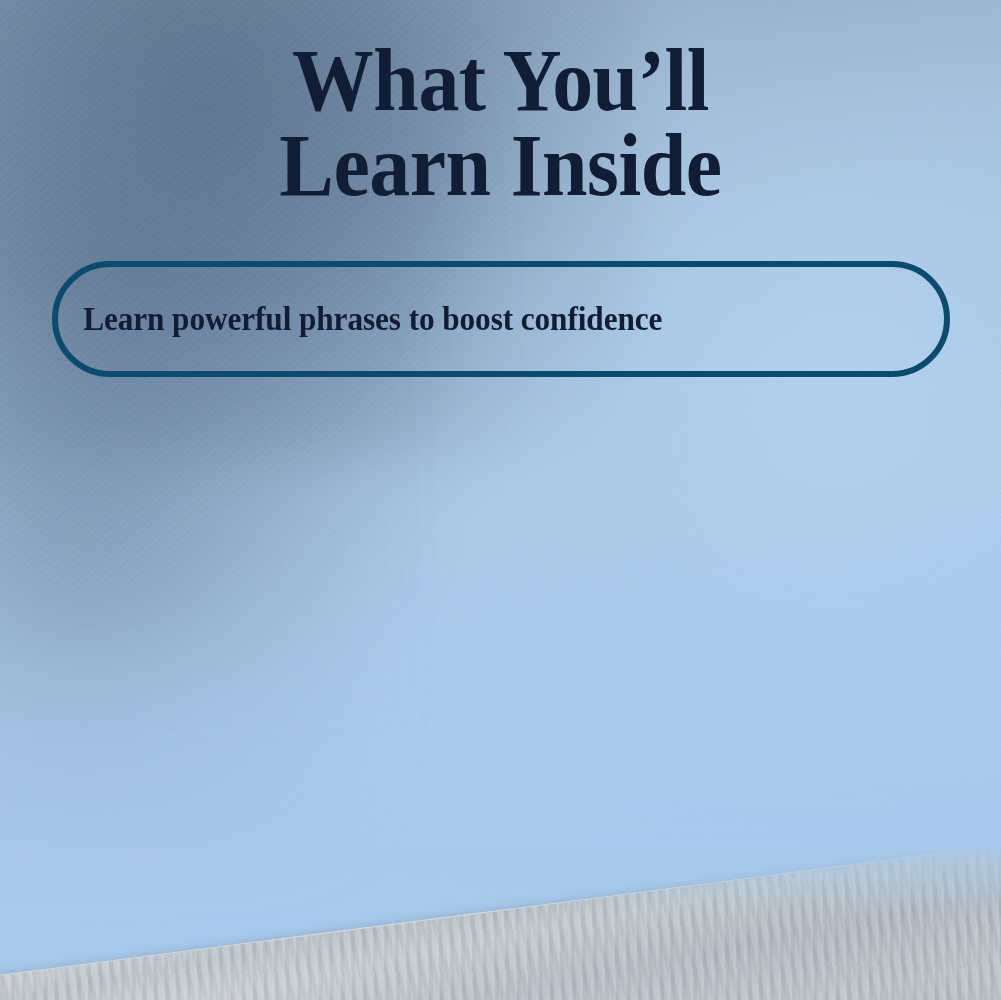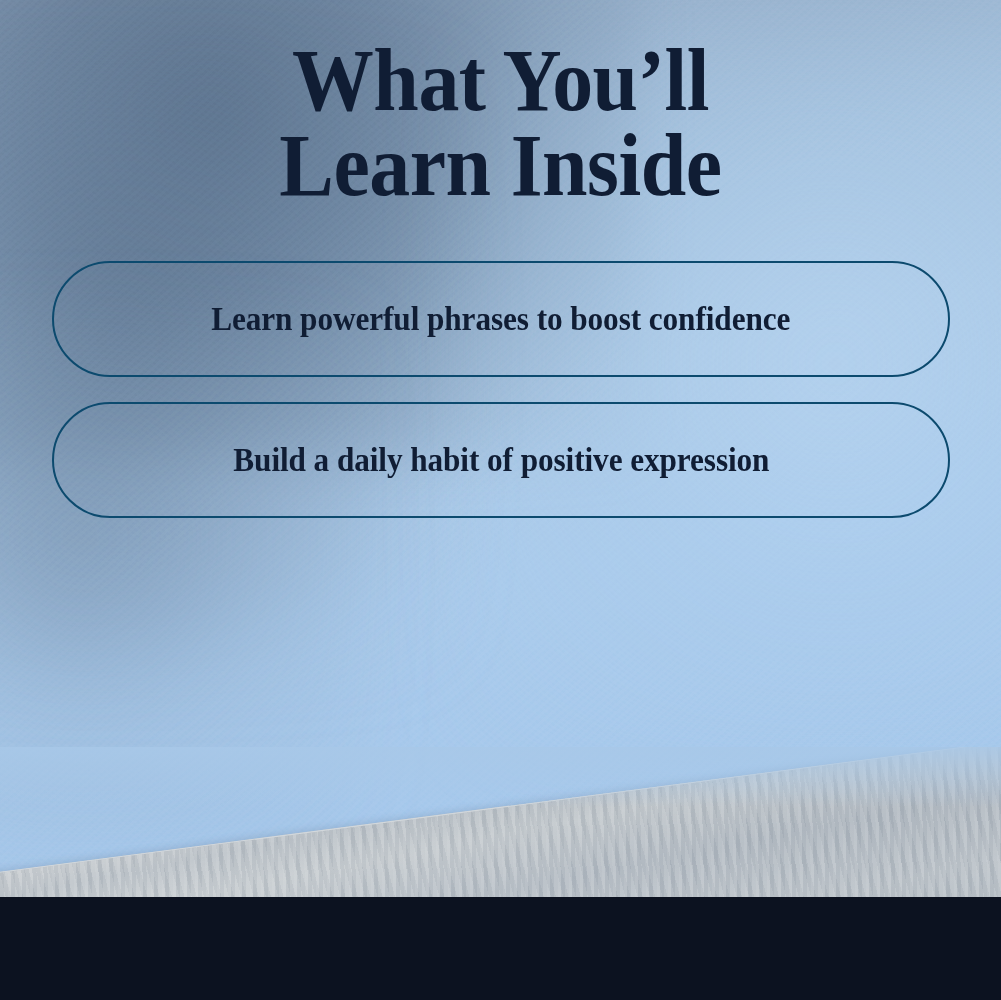--- a/index.html
+++ b/index.html
@@ -7,21 +7,21 @@
     padding: 0;
     background: #0c1220;
   }
   body {
     font-family: "Liberation Serif", "DejaVu Serif", serif;
   }
 
   #poster {
     position: relative;
     width: 1001px;
-    height: 897px;
+    height: 1000px;
     overflow: hidden;
     background: #a6c8e9;
   }
 
   
   .bg-base {
     position: absolute;
     inset: 0;
     background:
       linear-gradient(168deg,
@@ -171,26 +171,26 @@
   .pill-stack {
     position: absolute;
     left: 52px;
     top: 261px;
     width: 898px;
   }
   .pill {
     position: relative;
     height: 116px;
     margin-bottom: 25px;
-    border: 2px solid #0c4a6e;
+    border: 6px solid #0c4a6e;
     border-radius: 999px;
     background: transparent;
     display: flex;
     align-items: center;
-    justify-content: center;
+    justify-content: flex-start;
     box-sizing: border-box;
   }
   .pill:last-child { margin-bottom: 0; }
 
   .pill-label {
     color: #101d34;
     font-family: "Liberation Serif", "DejaVu Serif", serif;
     font-weight: bold;
     font-size: 34px;
     line-height: 1;
@@ -228,19 +228,16 @@
 
     <div class="pill-stack">
 
       <div class="pill">
         <span class="pill-label">Learn powerful phrases to boost confidence</span>
       </div>
 
 
 
 
-      <div class="pill">
-        <span class="pill-label">Build a daily habit of positive expression</span>
-      </div>
 
     </div>
   </div>
 </div>
 
 </body></html>

